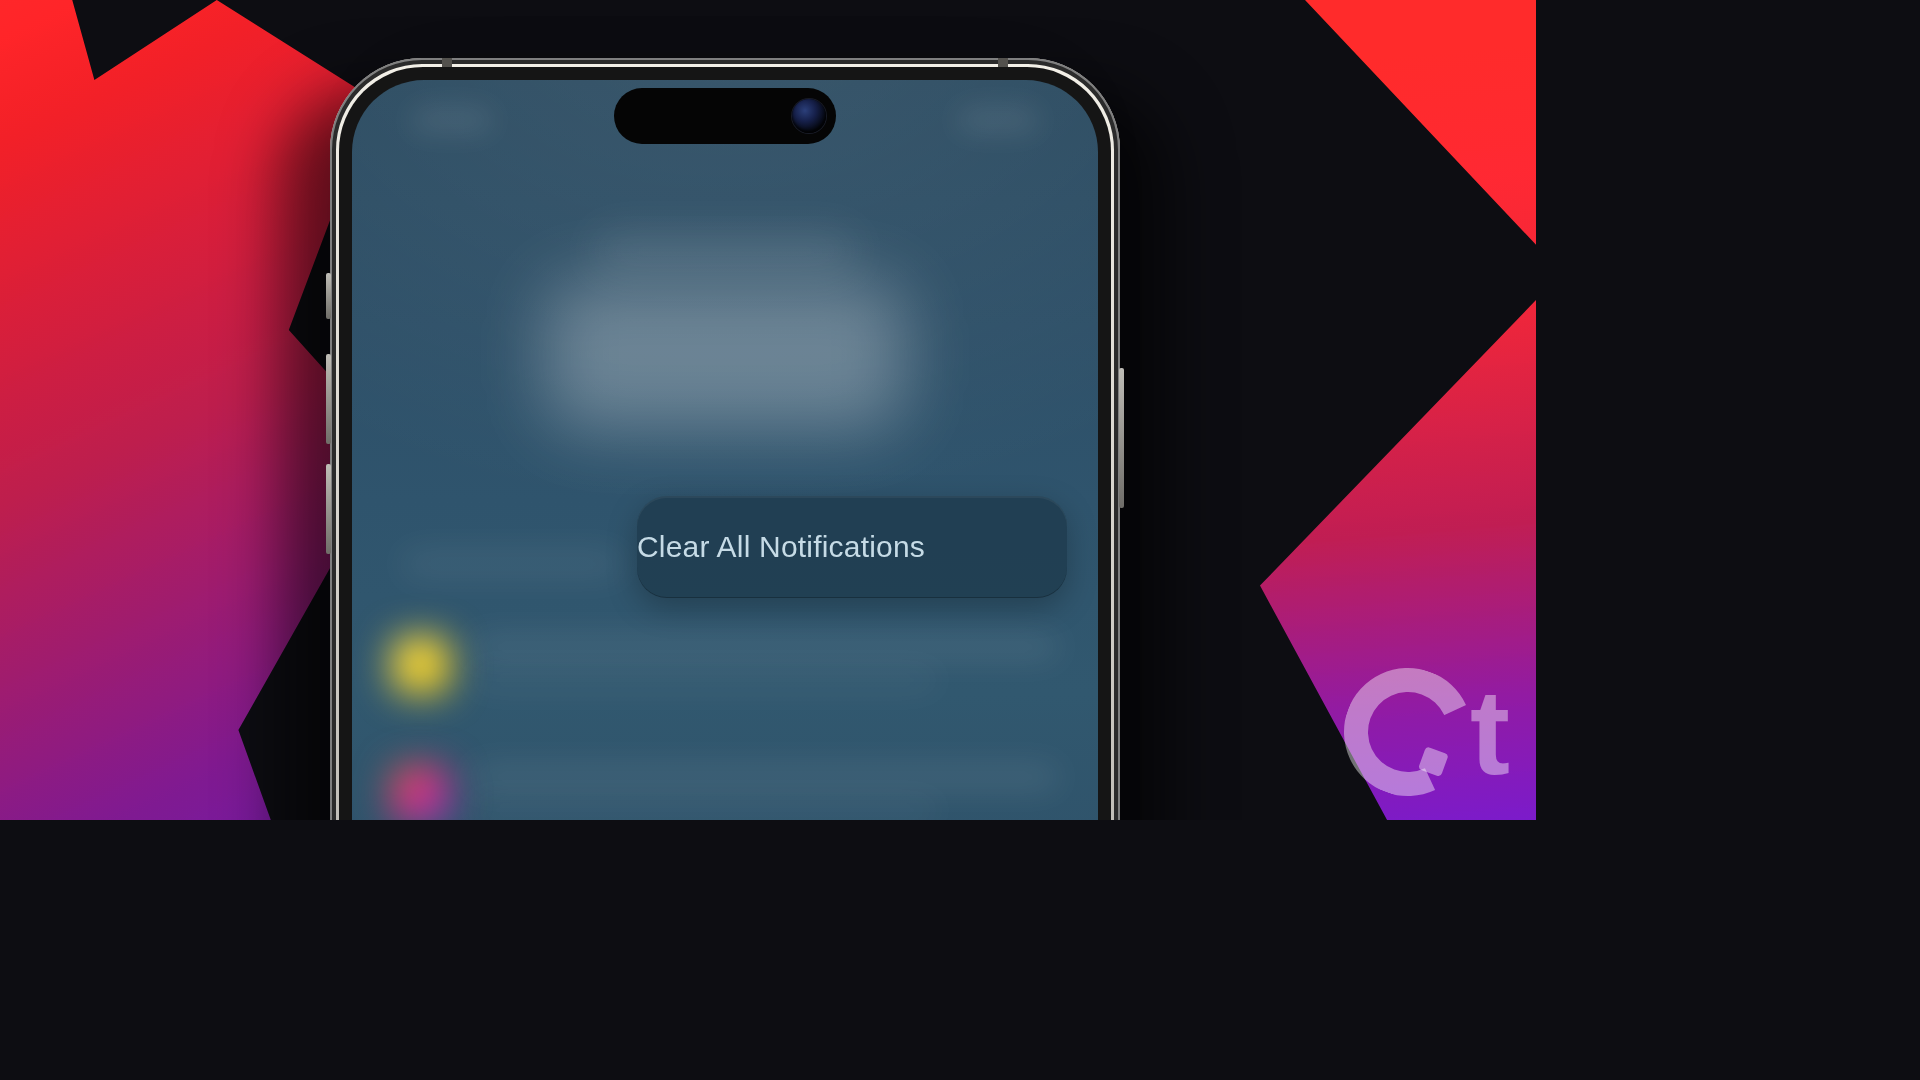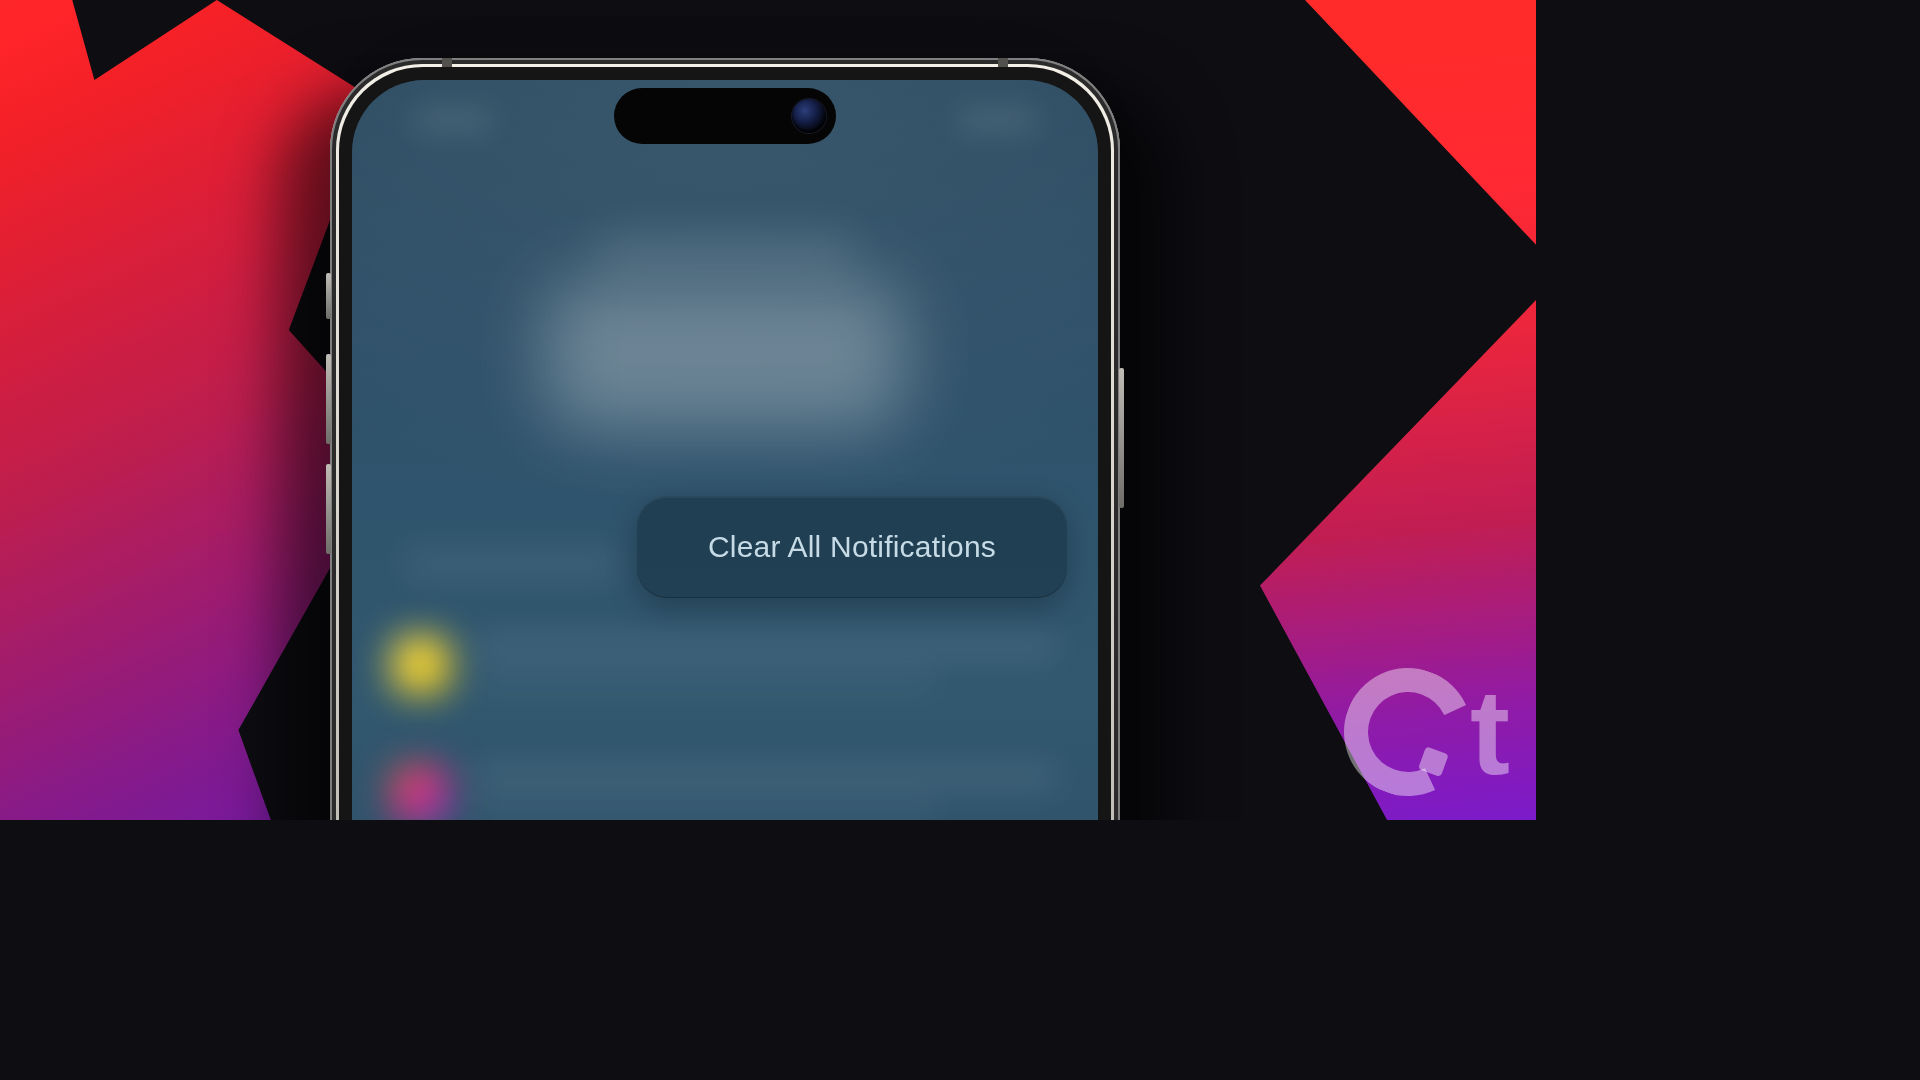--- a/index.html
+++ b/index.html
@@ -210,21 +210,20 @@
   width: 430px;
   height: 102px;
   border-radius: 30px;
   background: rgba(30,58,76,0.78);
   box-shadow:
     0 2px 0 rgba(255,255,255,0.05) inset,
     0 -1px 0 rgba(0,0,0,0.25) inset,
     0 10px 30px rgba(0,0,0,0.25);
   display: flex;
   align-items: center;
-  justify-content: center;
   cursor: pointer;
 }
 .clear-bubble span {
   font-size: 30px;
   font-weight: 400;
   letter-spacing: 0.2px;
   color: #c6dbe6;
 }
 
 

